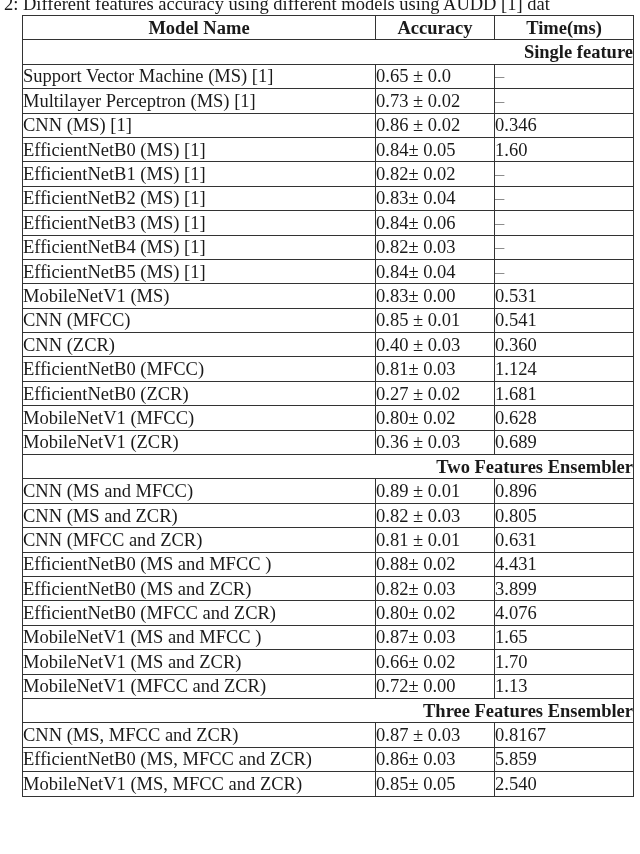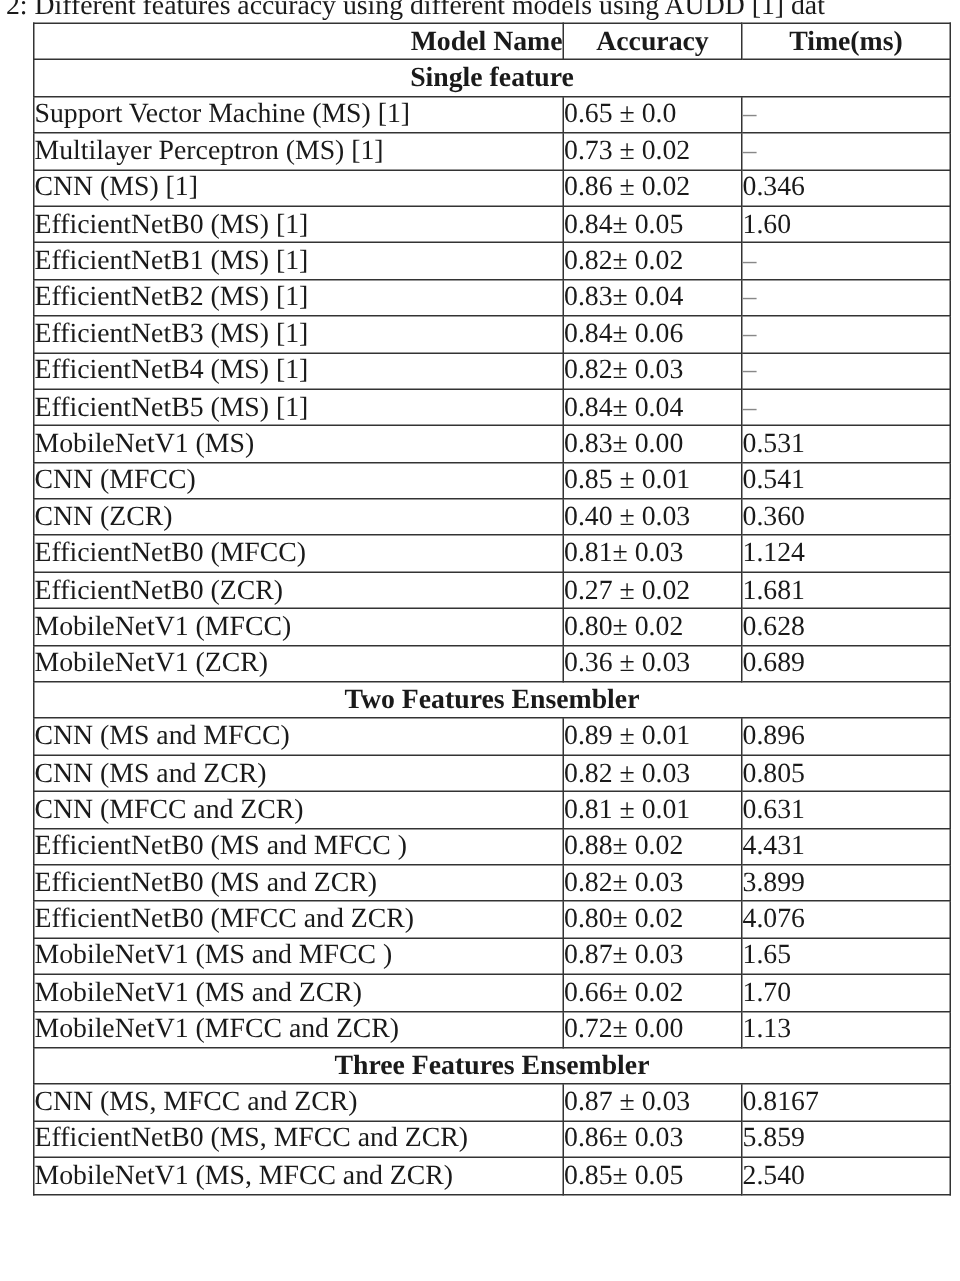--- a/index.html
+++ b/index.html
@@ -21,23 +21,23 @@
   }
   table.results td, table.results th {
     border: 1.3px solid #333;
     height: 23.4px; padding: 0; line-height: 22px;
     white-space: nowrap; overflow: hidden;
   }
   col.c-model { width: 353px; }
   col.c-acc { width: 119px; }
   col.c-time { width: 139px; }
   th { font-weight: bold; }
-  th.model-h { text-align: right; padding-left: 10px; }
+  th.model-h { text-align: center; padding-left: 10px; }
   th.acc-h, th.time-h { text-align: center; }
-  td.section { text-align: center; font-weight: bold; }
+  td.section { text-align: right; font-weight: bold; }
   td.model { text-align: left; padding-left: 10px; margin-left: 40px; }
   td.acc, td.time { }
   td.time.na { color: #888; }
 </style>
 </head>
 <body>
 
 <div class="caption">le 2: Different features accuracy using different models using AUDD [1] dat</div>
 
 <table class="results">

